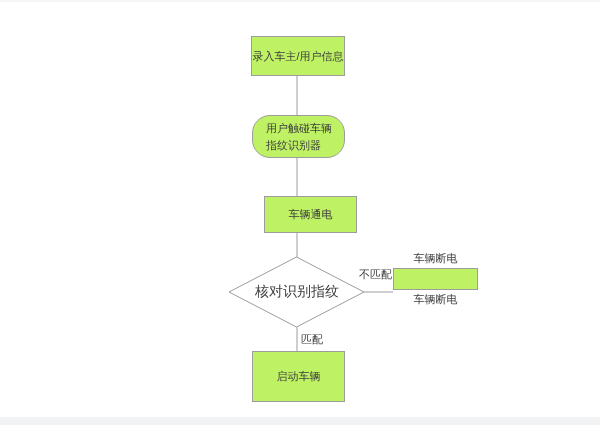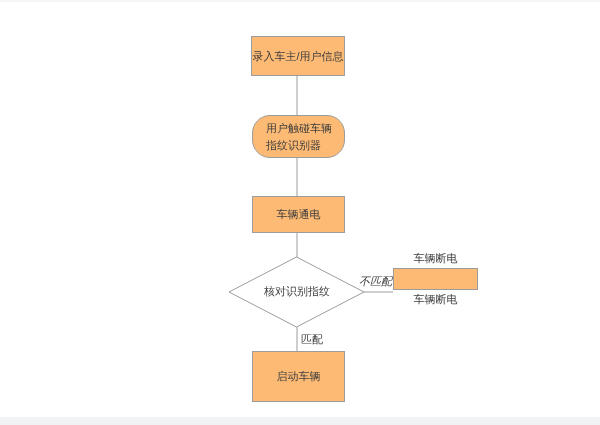--- a/index.html
+++ b/index.html
@@ -32,52 +32,52 @@
     background: #f1f2f4;
   }
   .links {
     position: absolute;
     left: 0; top: 0;
   }
   .node {
     position: absolute;
     box-sizing: border-box;
     border: 1px solid #9c9c9c;
-    background: #fdba74;
+    background: #bef264;
     color: #3d3d3d;
     font-size: 11px;
     line-height: 17px;
     display: flex;
     flex-direction: column;
     justify-content: center;
   }
   .node.centered { align-items: center; text-align: center; }
   .node.left-text { align-items: flex-start; text-align: left; padding-left: 13px; border-radius: 18px; }
   .node-start        { left: 251px; top: 36px;  width: 94px; height: 40px; }
   .node-touch        { left: 252px; top: 115px; width: 93px; height: 43px; }
-  .node-power-on     { left: 252px; top: 196px; width: 93px; height: 37px; }
+  .node-power-on     { left: 264px; top: 196px; width: 93px; height: 37px; }
   .node-power-off    { left: 393px; top: 268px; width: 85px; height: 22px; gap: 24px; }
   .node-start-vehicle{ left: 252px; top: 351px; width: 93px; height: 51px; }
   .diamond-label {
     position: absolute;
     left: 237px; top: 284px;
     width: 120px;
     text-align: center;
     color: #3d3d3d;
-    font-size: 11px;
+    font-size: 14px;
     line-height: 15px;
   }
   .edge-label {
     position: absolute;
     color: #3d3d3d;
     font-size: 11px;
     line-height: 13px;
     background: transparent;
   }
-  .edge-label-no-match { left: 359px; top: 275px; font-style: italic; }
+  .edge-label-no-match { left: 359px; top: 268px; }
   .edge-label-match    { left: 301px; top: 333px; }
 </style>
 </head>
 <body>
 
 <div class="canvas">
 
   <div class="top-strip"></div>
 
   <svg class="links" width="600" height="425" viewBox="0 0 600 425">

